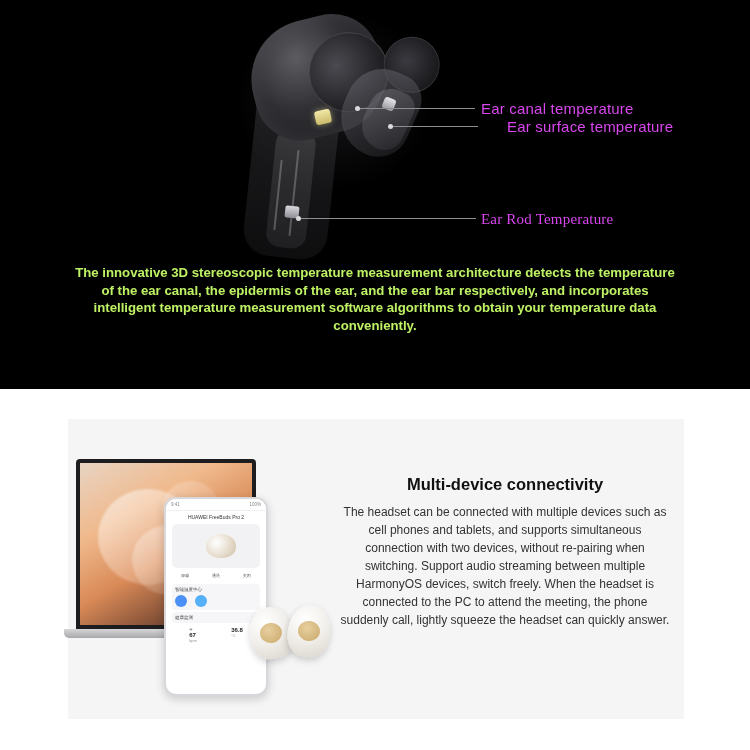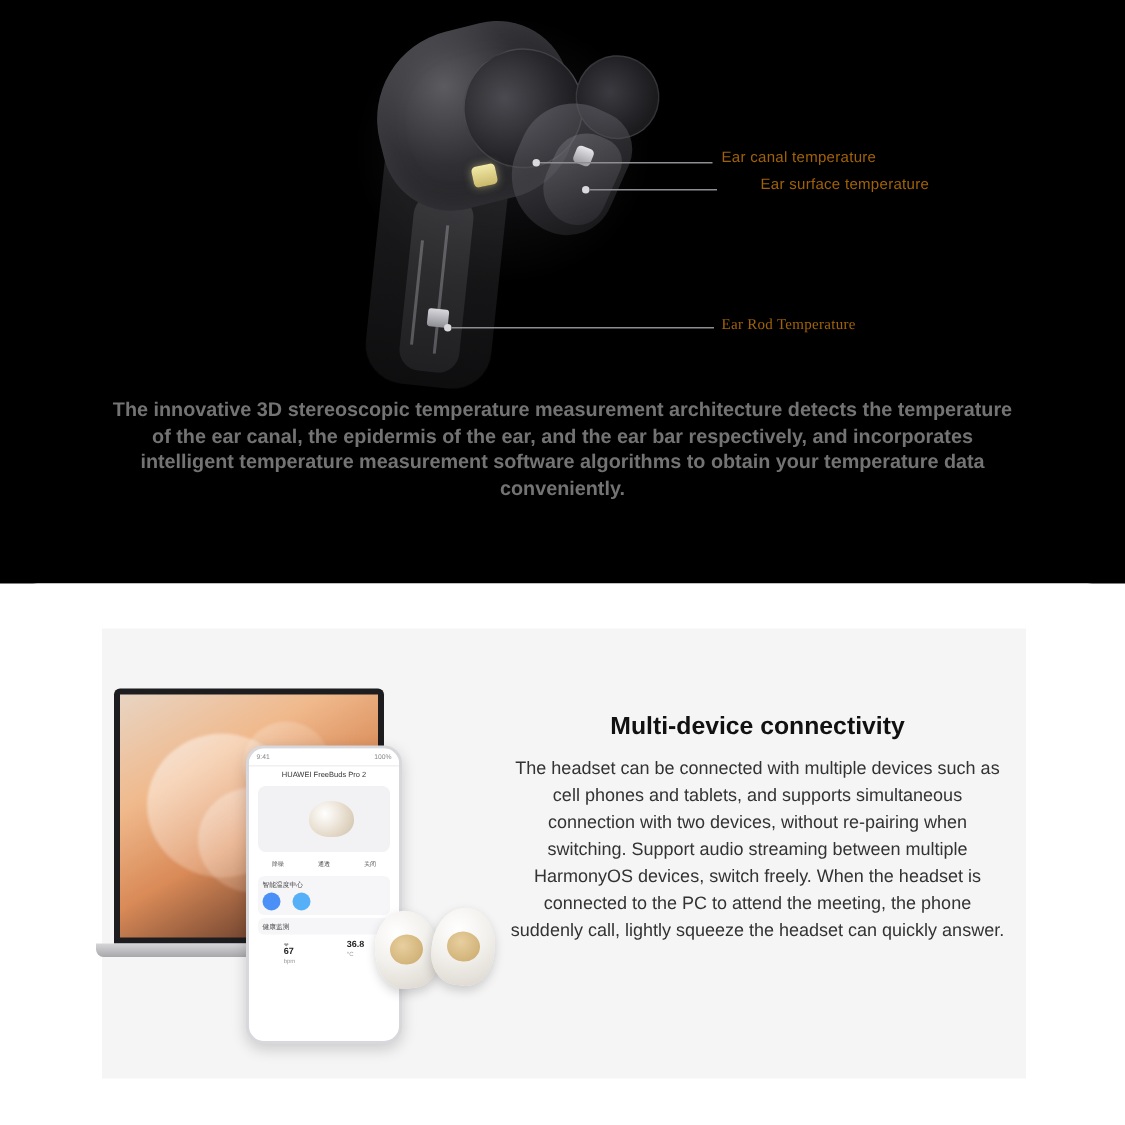--- a/index.html
+++ b/index.html
@@ -95,27 +95,27 @@
 
   
   .leader{
     position:absolute;height:1px;background:#8d8d92;
   }
   .dot{
     position:absolute;width:5px;height:5px;border-radius:50%;
     background:#d9d9de;
   }
   .callout{
-    position:absolute;color:#a16207;font-size:10px;white-space:nowrap;
+    position:absolute;color:#d946ef;font-size:15px;white-space:nowrap;
     letter-spacing:.2px;
   }
 
   .desc{
     position:absolute;left:75px;top:264px;width:600px;
-    color:#737373;font-size:13.2px;line-height:17.5px;text-align:center;
+    color:#bef264;font-size:13.2px;line-height:17.5px;text-align:center;
     font-weight:bold;
   }
 
   
   .light-section{
     position:absolute;left:0;top:389px;width:750px;height:361px;background:#ffffff;border-radius:25px;
   }
   .card{
     position:absolute;left:68px;top:30px;width:616px;height:300px;
     background:#f5f5f5;

